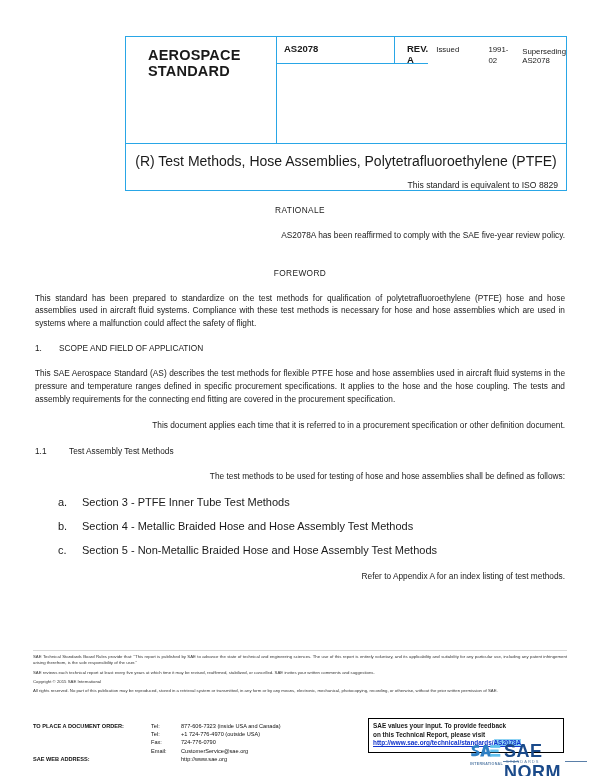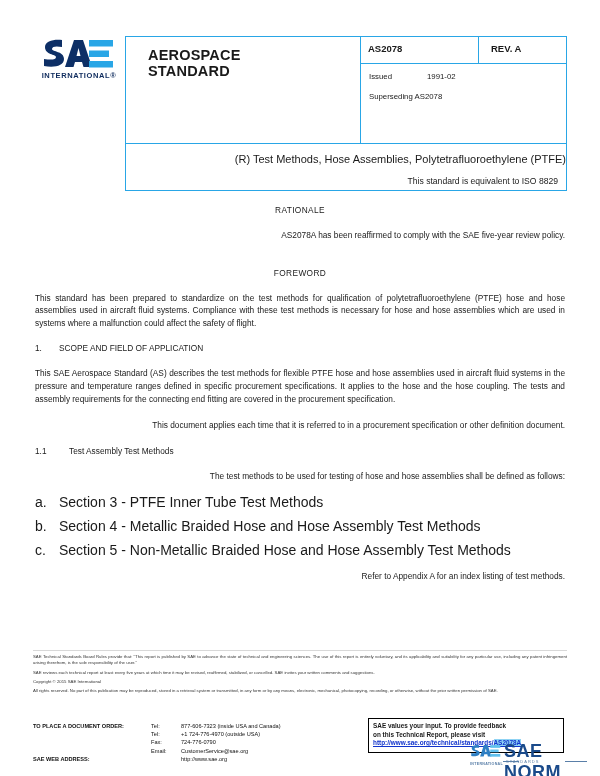--- a/index.html
+++ b/index.html
@@ -75,21 +75,21 @@
     font-size: 14.5px;
     font-weight: bold;
     letter-spacing: 0.2px;
     line-height: 15.5px;
   }
 
   .hdr-meta-cell {
     flex: 1;
     box-sizing: border-box;
     display: flex;
-    flex-direction: column;
+    flex-direction: row;
   }
   .meta-top {
     display: flex;
     height: 26px;
     border-bottom: 1.6px solid #29a6e6;
   }
   .meta-docno {
     width: 118px;
     border-right: 1.6px solid #29a6e6;
     box-sizing: border-box;
@@ -119,22 +119,22 @@
     font-size: 7.8px;
   }
 
   .hdr-row2 {
     border-top: 1.6px solid #29a6e6;
     box-sizing: border-box;
     height: 47px;
     padding: 0;
   }
   .doc-title {
-    text-align: right;
-    font-size: 11px;
+    text-align: center;
+    font-size: 14px;
     padding-top: 9px;
   }
   .doc-equiv {
     text-align: right;
     font-size: 8.6px;
     padding-top: 11px;
     padding-right: 8px;
   }
 
   
@@ -170,23 +170,24 @@
     display: inline-block;
     width: 34px;
   }
 
   ul.lettered {
     list-style: none;
     margin: 0 0 14px 0;
     padding: 0;
   }
   ul.lettered li {
-    font-size: 14px;
+    font-size: 11px;
     line-height: 12.6px;
     margin-bottom: 11px;
+    margin-left: 23px;
   }
   ul.lettered li .ltr {
     display: inline-block;
     width: 24px;
   }
 
   
   .footer-rule {
     position: absolute;
     left: 33px;
@@ -306,37 +307,20 @@
     text-align: center;
   }
 </style>
 </head>
 <body>
 
 <div class="page">
 
   <div class="header">
 
-    <div class="logo-cell">
-      <svg class="logo-mark" width="76" height="32" viewBox="0 0 76 32">
-
-        <path d="M4 9 C4 3, 13 1, 21 2 L21 9 C16 8, 11 8, 11 11
-                 C11 14, 23 13, 23 21 C23 28, 13 30, 3 28 L3 21
-                 C10 22, 15 22, 15 19 C15 16, 4 17, 4 9 Z" fill="#0d2f66"></path>
-
-        <path d="M24 29 L33 2 L42 2 L51 29 L42.5 29 L41 24 L34 24 L32.5 29 Z" fill="#0d2f66"></path>
-        <path d="M35.5 18 L37.5 10 L39.5 18 Z" fill="#ffffff"></path>
-
-        <rect x="48" y="2" width="24" height="6.5" fill="#29a6e6"></rect>
-        <rect x="48" y="12.5" width="20" height="6.5" fill="#29a6e6"></rect>
-        <rect x="48" y="23" width="24" height="6.5" fill="#29a6e6"></rect>
-        <rect x="48" y="2" width="7" height="27.5" fill="#0d2f66" opacity="0.0"></rect>
-      </svg>
-      <span class="logo-sub">INTERNATIONAL®</span>
-    </div>
 
     <div class="hdr-box">
       <div class="hdr-row1">
 
         <div class="hdr-title-cell">
           <div class="line">AEROSPACE</div>
           <div class="line">STANDARD</div>
         </div>
 
         <div class="hdr-meta-cell">

